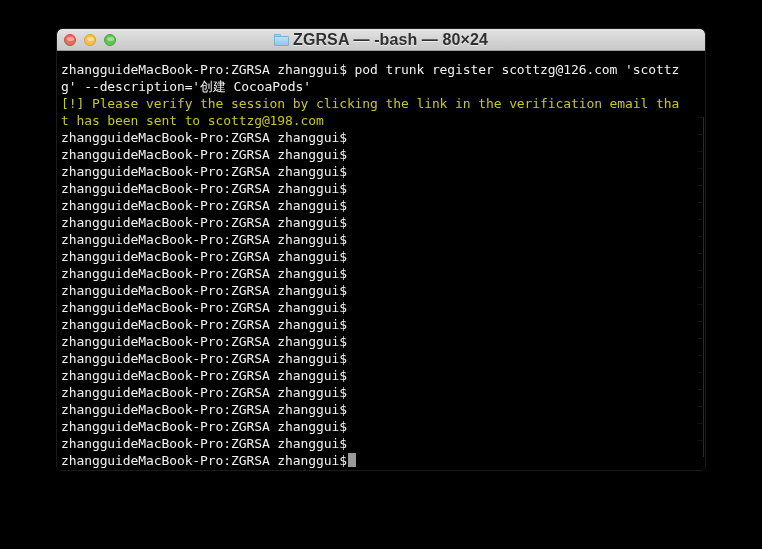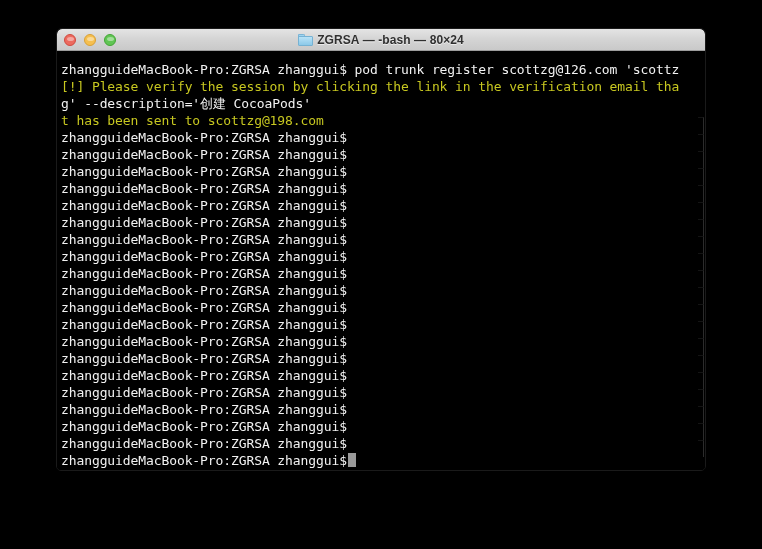--- a/index.html
+++ b/index.html
@@ -99,21 +99,21 @@
   #folder-icon .body {
     position: absolute;
     left: 0; top: 2px;
     width: 15px; height: 10px;
     background: linear-gradient(to bottom, #b9e2f6, #8cc9e9);
     border: 1px solid #76b2d3;
     border-radius: 1px;
   }
   #window-title {
     font-family: "Liberation Sans", sans-serif;
-    font-size: 12px;
+    font-size: 16px;
     font-weight: bold;
     color: #303030;
     text-shadow: 0 1px 0 rgba(255,255,255,0.6);
     letter-spacing: 0.1px;
     white-space: nowrap;
   }
 
   
   #terminal-body {
     position: relative;
@@ -180,22 +180,22 @@
           <span class="body"></span>
         </span>
         <span id="window-title">ZGRSA — -bash — 80×24</span>
       </div>
 
     </div>
 
     <div id="terminal-body">
       <div id="lines-host">
           <div class="term-line">zhangguideMacBook-Pro:ZGRSA zhanggui$ pod trunk register scottzg@126.com 'scottz</div>
+          <div class="term-line">g' --description='创建 CocoaPods'</div>
           <div class="term-line warn">[!] Please verify the session by clicking the link in the verification email tha</div>
-          <div class="term-line">g' --description='创建 CocoaPods'</div>
           <div class="term-line warn">t has been sent to scottzg@198.com</div>
           <div class="term-line">zhangguideMacBook-Pro:ZGRSA zhanggui$</div>
           <div class="term-line">zhangguideMacBook-Pro:ZGRSA zhanggui$</div>
           <div class="term-line">zhangguideMacBook-Pro:ZGRSA zhanggui$</div>
           <div class="term-line">zhangguideMacBook-Pro:ZGRSA zhanggui$</div>
           <div class="term-line">zhangguideMacBook-Pro:ZGRSA zhanggui$</div>
           <div class="term-line">zhangguideMacBook-Pro:ZGRSA zhanggui$</div>
           <div class="term-line">zhangguideMacBook-Pro:ZGRSA zhanggui$</div>
           <div class="term-line">zhangguideMacBook-Pro:ZGRSA zhanggui$</div>
           <div class="term-line">zhangguideMacBook-Pro:ZGRSA zhanggui$</div>

